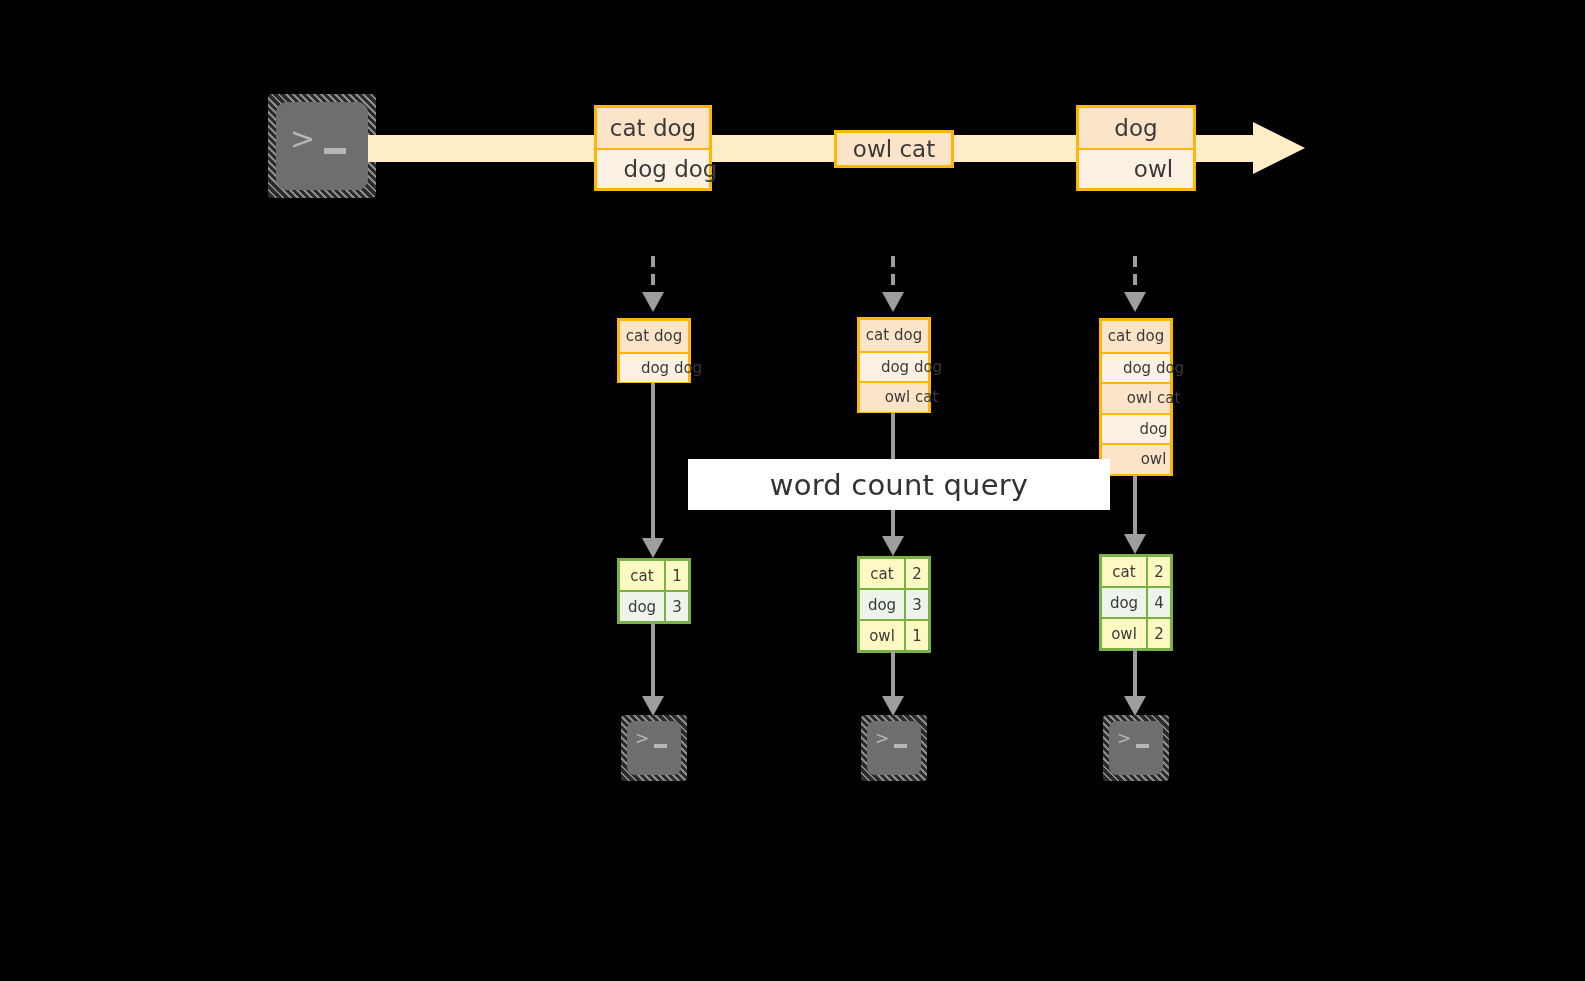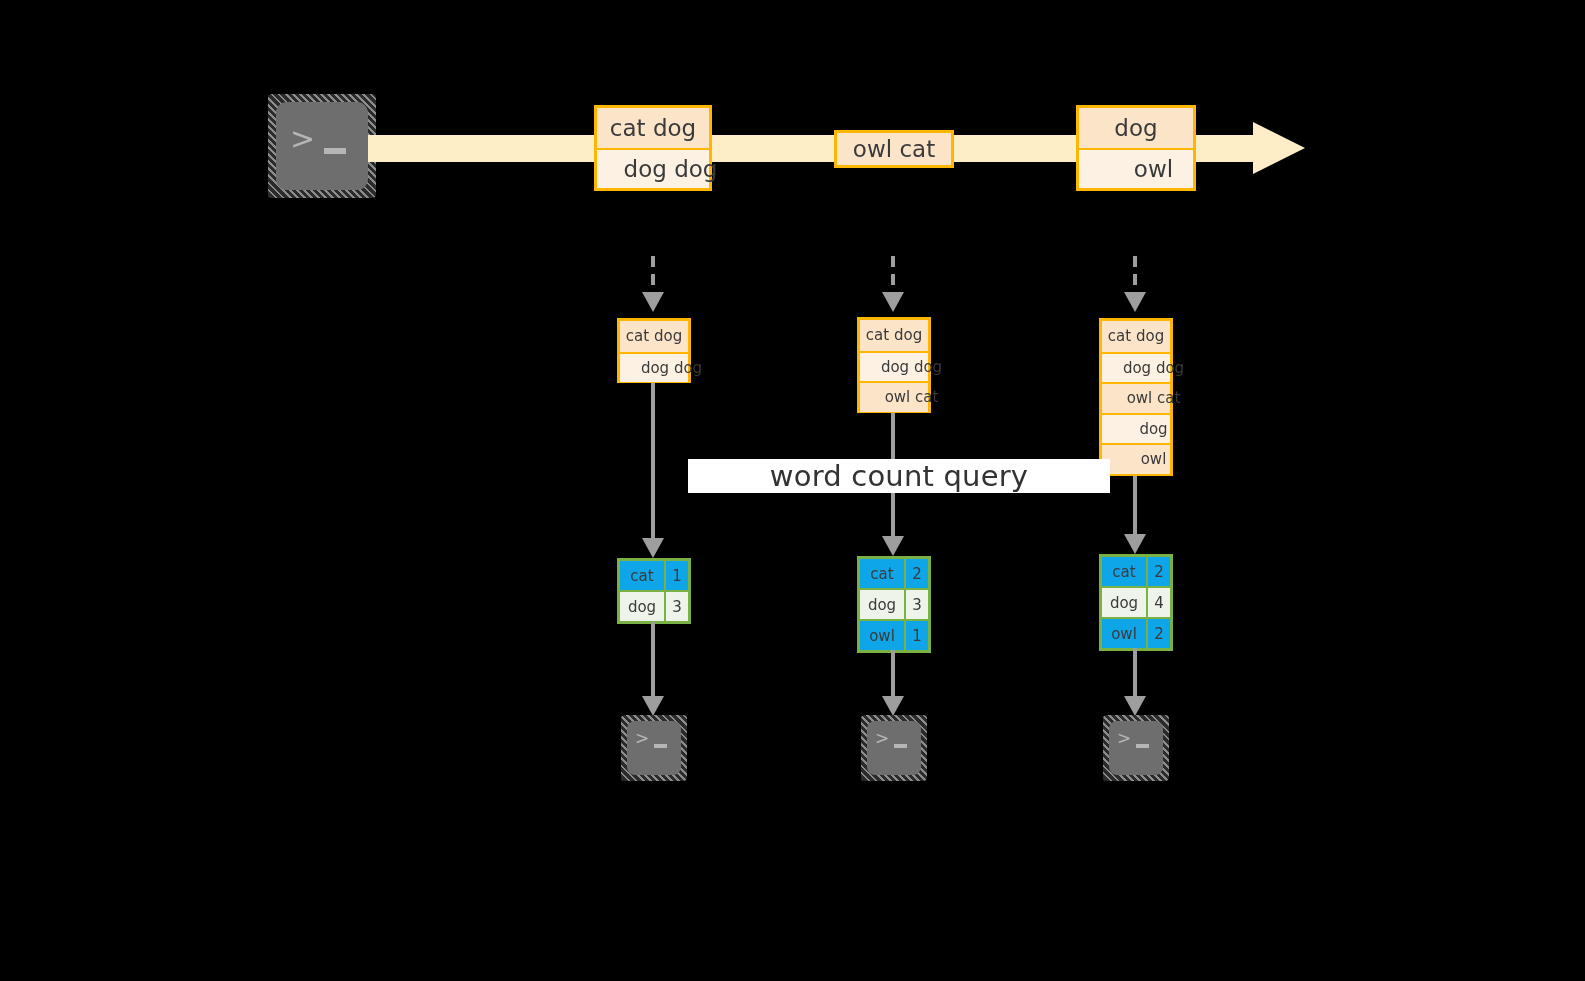--- a/index.html
+++ b/index.html
@@ -106,21 +106,21 @@
   .res-cell {
     box-sizing: border-box;
     display: flex;
     align-items: center;
     justify-content: center;
     color: #3a3a3a;
     white-space: nowrap;
   }
   .res-cell.word { flex: 0 0 44px; }
   .res-cell.count { flex: 1 1 auto; border-left: 2px solid #79b144; }
-  .res-row.base .res-cell { background: #0ea5e9; }
+  .res-row.base .res-cell { background: #fef9c3; }
   .res-row.alt  .res-cell { background: #eef4e9; }
 
   
   .conn {
     position: absolute;
     background: #9e9e9e;
     width: 4px;
   }
   .conn.dashed {
     background: none;
@@ -278,17 +278,17 @@
   <div class="conn" style="left:1133px; top:648px; height:48px;"></div>
   <div class="conn-head" style="left:1124px; top:696px;"></div>
 
   <div class="terminal small" style="left:1103px; top:715px; width:66px; height:66px;">
     <div class="screen">
       <span class="prompt chev" style="left:8px; top:9px; font-size:17px;">&gt;</span>
       <span class="bar" style="left:27px; top:23px; width:13px; height:4px;"></span>
     </div>
   </div>
 
-  <div class="query-label" style="left:688px; top:459px; width:422px; height:34px; font-size:29px;">
+  <div class="query-label" style="left:688px; top:459px; width:422px; height:51px; font-size:29px;">
     <span>word count query</span>
   </div>
 
 </div>
 
 </body></html>

